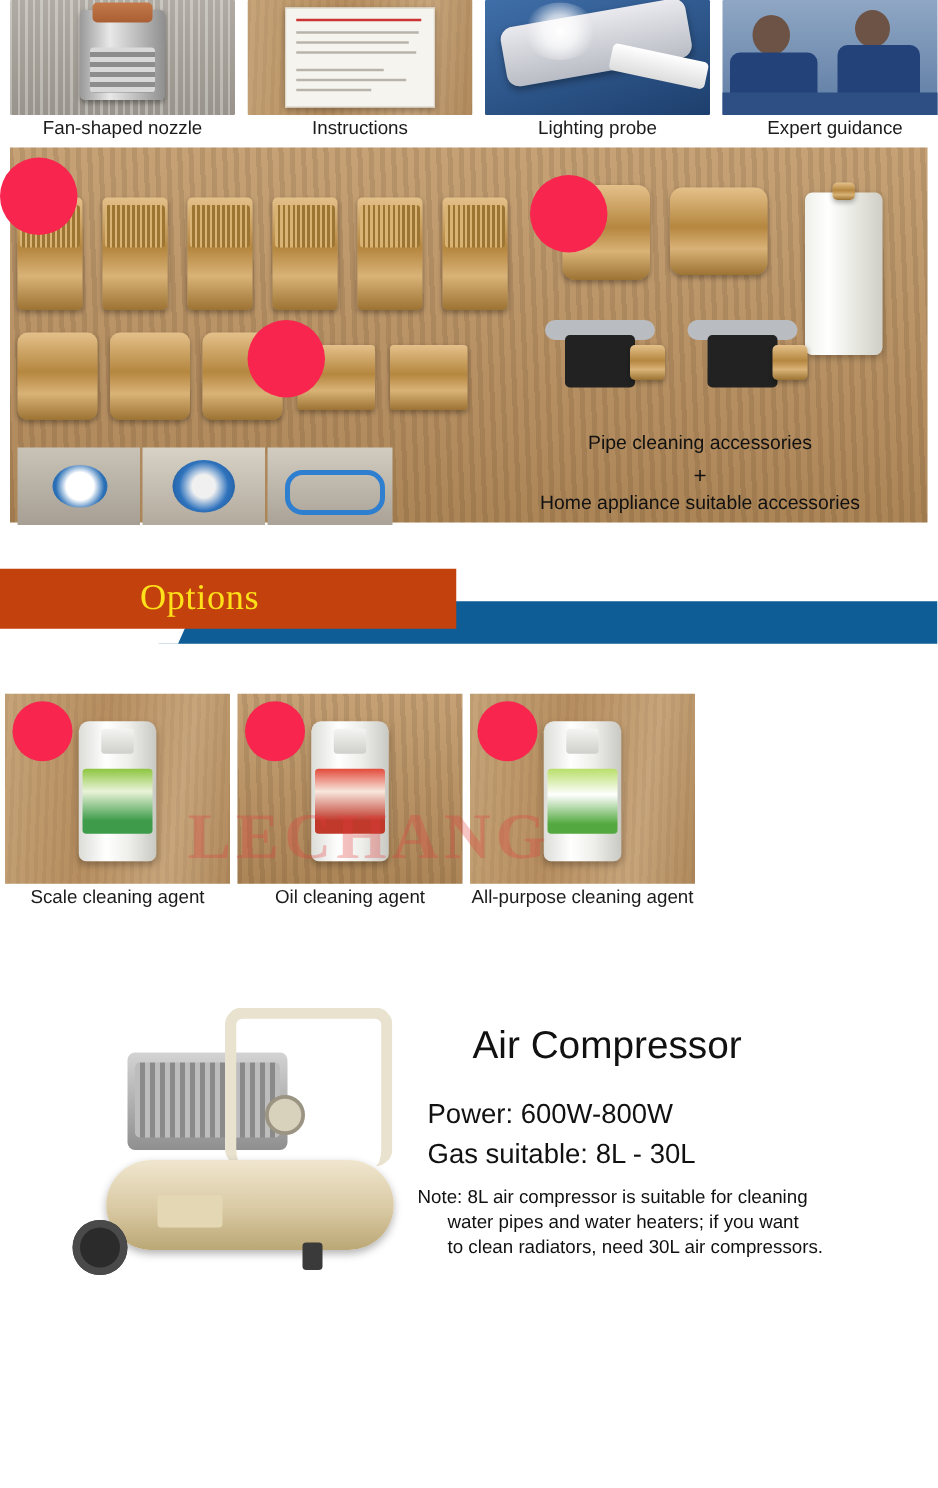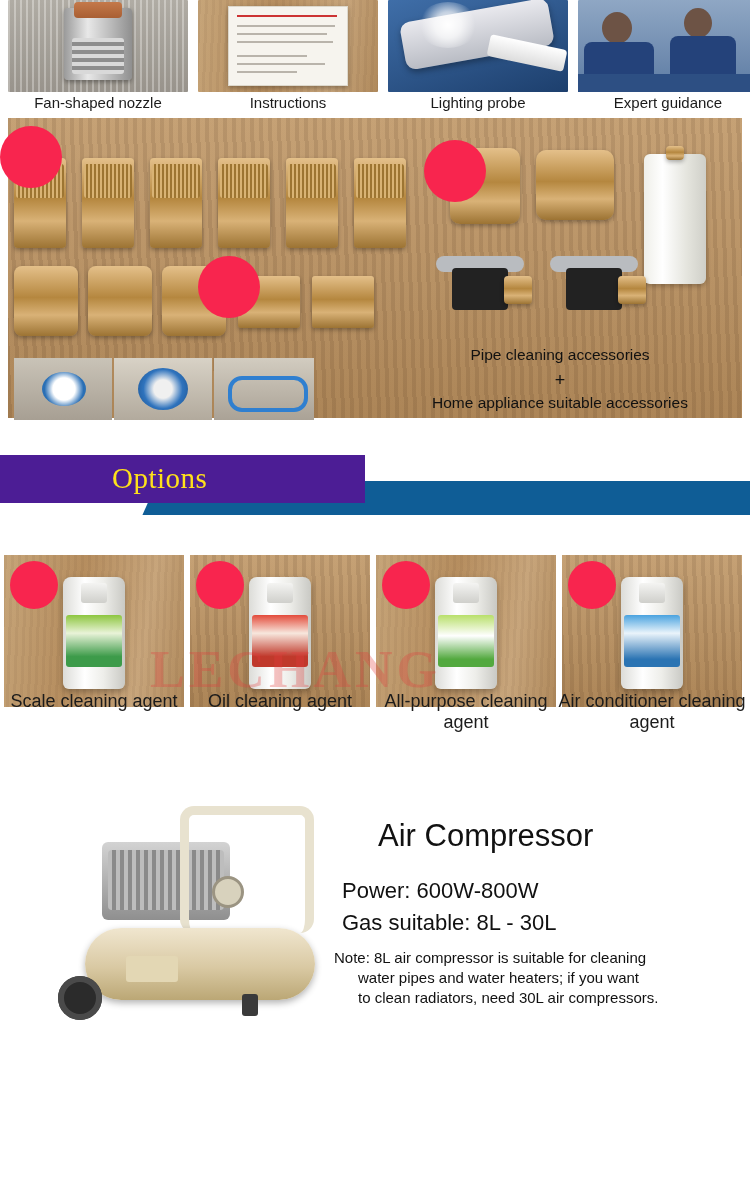--- a/index.html
+++ b/index.html
@@ -113,39 +113,39 @@
   
   .tape-strip{position:absolute;left:14px;top:240px;width:300px;height:62px;}
 
   
   .fit-cap{position:absolute;left:380px;width:360px;text-align:center;font-size:15.5px;}
 
   
   .banner{position:absolute;left:0;width:750px;height:74px;}
   .banner .bar{
     position:absolute;left:0;top:0;width:365px;height:48px;
-    background:#4c1d95;
+    background:#c2410c;
   }
   .banner .bar .txt{
     position:absolute;left:112px;top:7px;font-size:29px;color:#ffe11a;
     font-family:"Liberation Serif", serif;letter-spacing:.5px;
   }
   .banner .dark{
     position:absolute;left:127px;top:26px;width:623px;height:34px;background:#0f5d96;
   }
   .banner .white-slash{
     position:absolute;left:120px;top:26px;width:30px;height:34px;background:#fff;
     transform:skewX(-24deg);
   }
 
   
   .agents{position:absolute;left:0;top:555px;width:750px;height:205px;}
   .agent{position:absolute;top:0;width:180px;height:175px;}
   .agent .ph{width:100%;height:152px;}
-  .agent .cap{position:absolute;top:136px;left:-4px;width:188px;font-size:18px;}
+  .agent .cap{position:absolute;top:154px;left:-4px;width:188px;font-size:15px;}
 
   .bottle{
     position:absolute;left:50%;top:22px;transform:translateX(-50%);
     width:62px;height:112px;border-radius:8px 8px 6px 6px;
     background:linear-gradient(90deg,#dcdcd8,#ffffff 35%,#eeeeea 65%,#c9c9c4);
     box-shadow:0 3px 6px rgba(0,0,0,.28);
   }
   .bcap{
     position:absolute;left:50%;top:6px;transform:translateX(-50%);
     width:26px;height:20px;border-radius:3px;
@@ -349,30 +349,20 @@
       <div class="ph wood">
         <div class="bottle">
           <div class="bcap"></div>
           <div class="label lb-gr2"></div>
         </div>
         <div class="dot" style="left:6px;top:6px;width:48px;height:48px;"></div>
       </div>
       <div class="cap">All-purpose cleaning agent</div>
     </div>
 
-    <div class="agent" style="left:562px;">
-      <div class="ph wood2">
-        <div class="bottle">
-          <div class="bcap"></div>
-          <div class="label lb-blue"></div>
-        </div>
-        <div class="dot" style="left:6px;top:6px;width:48px;height:48px;"></div>
-      </div>
-      <div class="cap">Air conditioner cleaning agent</div>
-    </div>
   </div>
 
   <div class="watermark">LECHANG</div>
 
   <div class="comp-sec">
     <div style="position:absolute;left:30px;top:10px;width:320px;height:280px;">
       <div class="motor"></div>
       <div class="handle"></div>
       <div class="tank"></div>
       <div class="wheel" style="left:28px;top:196px;width:44px;height:44px;"></div>

